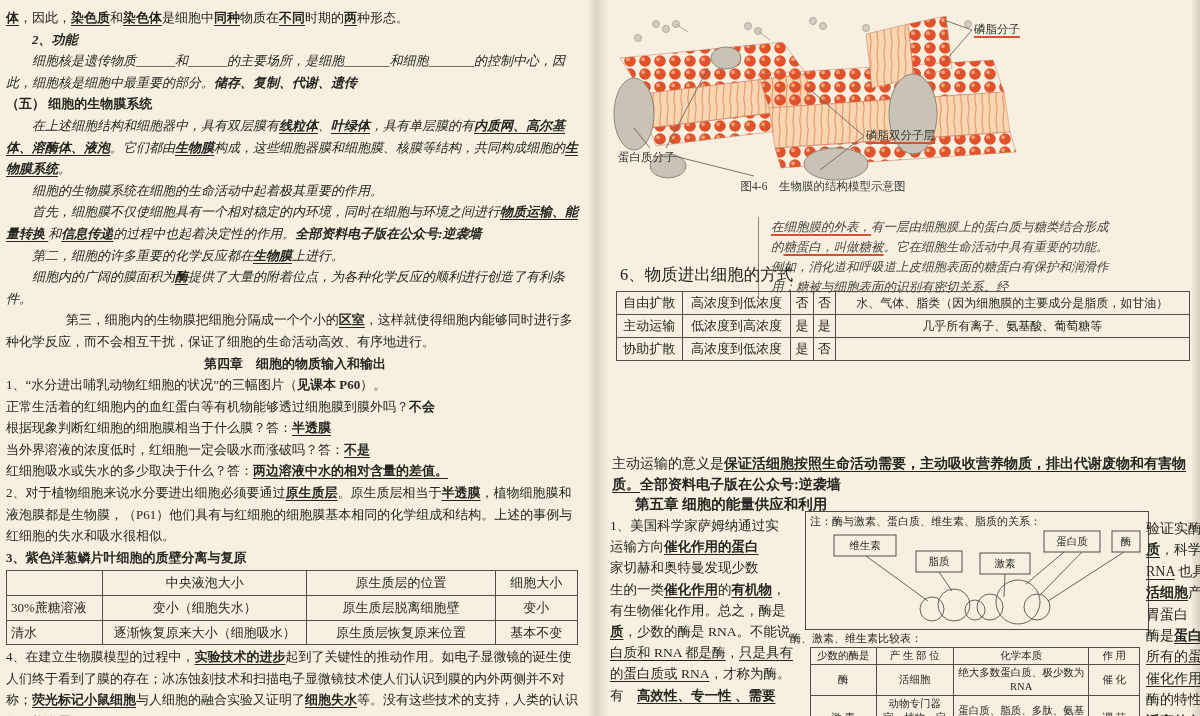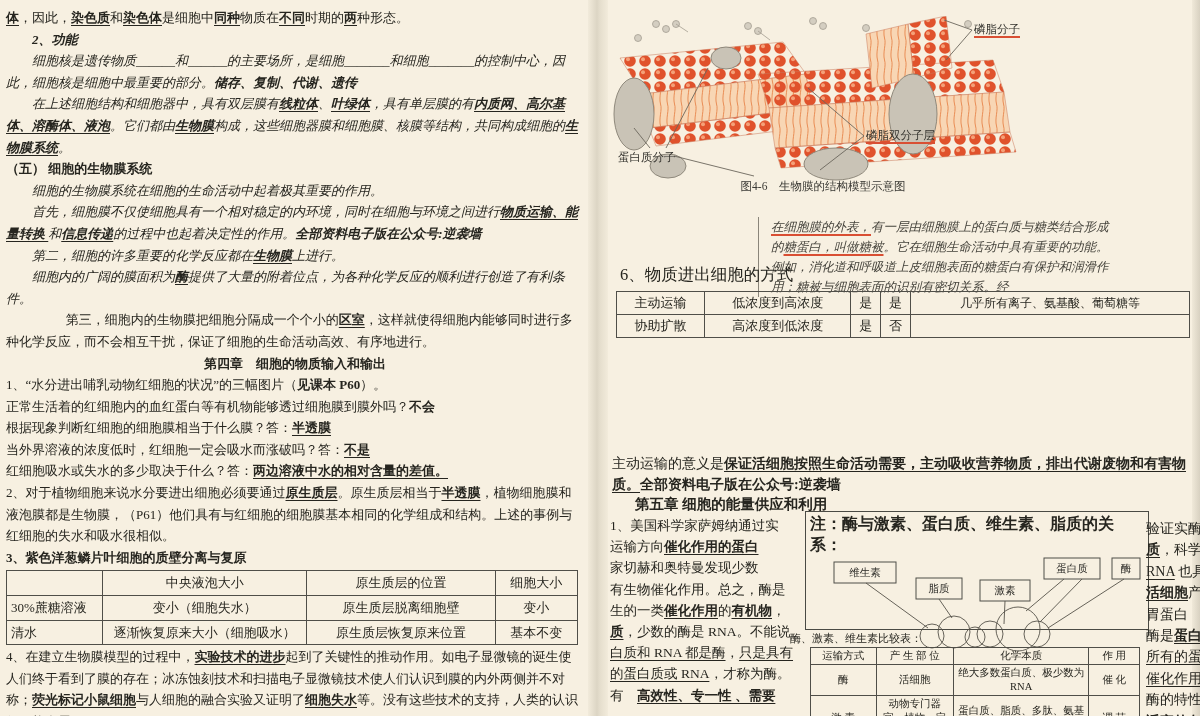--- a/index.html
+++ b/index.html
@@ -41,32 +41,32 @@
   .redline{border-bottom:2px solid #d94f33;padding-bottom:1px;}
   #figcap{left:0;top:179px;width:430px;text-align:center;font-size:11.5px;color:#3a3934;}
   #quote{left:150px;top:217px;width:348px;border-left:1.5px solid #8a857a;padding-left:12px;
          font-size:12.5px;line-height:20px;color:#45433c;}
   #sec6{left:12px;top:264px;font-size:16.5px;}
   #afterp{left:4px;top:454px;width:586px;font-size:14px;line-height:20.8px;}
   #ch5{left:4px;top:495px;font-size:14.5px;font-weight:bold;margin-left:23px;}
   #colL{left:2px;top:515px;width:198px;font-size:13.5px;line-height:21.2px;white-space:nowrap;}
   #colR{left:538px;top:518px;width:70px;font-size:14px;line-height:21.4px;white-space:nowrap;}
   #noteBox{left:197px;top:511px;width:344px;height:119px;border:1.5px solid #4a4a44;box-sizing:border-box;}
-  #noteTitle{font-size:16px;font-weight:bold;padding:2px 4px 0 4px;}
+  #noteTitle{font-size:11px;font-weight:normal;padding:2px 4px 0 4px;}
   #cmpTitle{left:182px;top:631px;font-size:11px;}
 </style>
 </head>
 <body>
 
 <div id="pageL">
   <div class="par"><span class="sb su">体</span><span>，因此，</span><span class="sb su">染色质</span><span>和</span><span class="sb su">染色体</span><span>是细胞中</span><span class="sb su">同种</span><span>物质在</span><span class="sb su">不同</span><span>时期的</span><span class="sb su">两</span><span>种形态。</span></div>
   <div class="par ind"><span class="sb">2、功能</span></div>
   <div class="par ind"><span>细胞核是遗传物质______和______的主要场所，是细胞_______和细胞_______的控制中心，因此，细胞核是细胞中最重要的部分。</span><span class="sb">储存、复制、代谢、遗传</span></div>
+  <div class="par"><span class="sb">（五） 细胞的生物膜系统</span></div>
   <div class="par ind"><span>在上述细胞结构和细胞器中，具有双层膜有</span><span class="sb su">线粒体</span><span>、</span><span class="sb su">叶绿体</span><span>，具有单层膜的有</span><span class="sb su">内质网、高尔基体、溶酶体、液泡</span><span>。它们都由</span><span class="sb su">生物膜</span><span>构成，这些细胞器膜和细胞膜、核膜等结构，共同构成细胞的</span><span class="sb su">生物膜系统</span><span>。</span></div>
-  <div class="par"><span class="sb">（五） 细胞的生物膜系统</span></div>
   <div class="par ind"><span>细胞的生物膜系统在细胞的生命活动中起着极其重要的作用。</span></div>
   <div class="par ind"><span>首先，细胞膜不仅使细胞具有一个相对稳定的内环境，同时在细胞与环境之间进行</span><span class="sb su">物质运输、能量转换 </span><span>和</span><span class="sb su">信息传递</span><span>的过程中也起着决定性的作用。</span><span class="sb">全部资料电子版在公众号:逆袭墙</span></div>
   <div class="par ind"><span>第二，细胞的许多重要的化学反应都在</span><span class="sb su">生物膜</span><span>上进行。</span></div>
   <div class="par ind"><span>细胞内的广阔的膜面积为</span><span class="sb su">酶</span><span>提供了大量的附着位点，为各种化学反应的顺利进行创造了有利条件。</span></div>
   <div class="par ind4"><span>第三，细胞内的生物膜把细胞分隔成一个个小的</span><span class="sb su">区室</span><span>，这样就使得细胞内能够同时进行多种化学反应，而不会相互干扰，保证了细胞的生命活动高效、有序地进行。</span></div>
   <div class="par center bold">第四章　细胞的物质输入和输出</div>
   <div class="par"><span>1、“水分进出哺乳动物红细胞的状况”的三幅图片（</span><span class="sb">见课本 P60</span><span>）。</span></div>
   <div class="par"><span>正常生活着的红细胞内的血红蛋白等有机物能够透过细胞膜到膜外吗？</span><span class="sb">不会</span></div>
   <div class="par"><span>根据现象判断红细胞的细胞膜相当于什么膜？答：</span><span class="sb su">半透膜</span></div>
   <div class="par"><span>当外界溶液的浓度低时，红细胞一定会吸水而涨破吗？答：</span><span class="sb su">不是</span></div>
@@ -169,20 +169,27 @@
   </div>
   <div id="figcap" class="abs">图4-6　生物膜的结构模型示意图</div>
 
   <div id="quote" class="abs"><span class="si sr">在细胞膜的外表，</span><span class="si">有一层由细胞膜上的蛋白质与糖类结合形成的</span><span class="si sr">糖蛋白，叫做糖被</span><span class="si">。它在细胞生命活动中具有重要的功能。例如，消化道和呼吸道上皮细胞表面的糖蛋白有保护和润滑作用；糖被与细胞表面的识别有密切关系。经</span></div>
 
   <div id="sec6" class="abs">6、物质进出细胞的方式</div>
 
   <table id="ttable" class="tbl abs">
     <tbody>
     <tr>
+      <td>自由扩散</td>
+      <td style="vertical-align:top">高浓度到低浓度</td>
+      <td style="vertical-align:top">否</td>
+      <td style="vertical-align:top">否</td>
+      <td class="ex">水、气体、脂类（因为细胞膜的主要成分是脂质，如甘油）</td>
+    </tr>
+    <tr>
       <td>主动运输</td>
       <td style="vertical-align:top">低浓度到高浓度</td>
       <td style="vertical-align:top">是</td>
       <td style="vertical-align:top">是</td>
       <td class="ex">几乎所有离子、氨基酸、葡萄糖等</td>
     </tr>
     <tr>
       <td>协助扩散</td>
       <td>高浓度到低浓度</td>
       <td>是</td>
@@ -192,22 +199,22 @@
   </tbody>
     </table>
 
   <div id="afterp" class="abs"><span>主动运输的意义是</span><span class="sb su">保证活细胞按照生命活动需要，主动吸收营养物质，排出代谢废物和有害物质。</span><span class="sb">全部资料电子版在公众号:逆袭墙</span></div>
   <div id="ch5" class="abs">第五章 细胞的能量供应和利用</div>
 
   <div id="colL" class="abs">
     <div class="par"><span>1、美国科学家萨姆纳通过实</span></div>
     <div class="par"><span>运输方向</span><span class="sb su">催化作用的蛋白</span></div>
     <div class="par"><span>家切赫和奥特曼发现少数</span></div>
+    <div class="par"><span>生的一类</span><span class="sb su">催化作用</span><span>的</span><span class="sb su">有机物</span><span>，</span></div>
     <div class="par"><span>有生物催化作用。总之，酶是</span></div>
-    <div class="par"><span>生的一类</span><span class="sb su">催化作用</span><span>的</span><span class="sb su">有机物</span><span>，</span></div>
     <div class="par"><span class="sb su">质</span><span>，少数的酶是 RNA。不能说</span></div>
     <div class="par"><span class="su">白质和 RNA 都是酶</span><span>，</span><span class="su">只是具有</span></div>
     <div class="par"><span class="su">的蛋白质或 RNA</span><span>，才称为酶。</span></div>
     <div class="par"><span>有　</span><span class="sb su">高效性、专一性 、需要</span></div>
   </div>
 
   <div id="noteBox" class="abs">
     <div id="noteTitle">注：酶与激素、蛋白质、维生素、脂质的关系：</div>
     <svg width="340" height="98" viewBox="0 0 340 98">
       <g fill="none" stroke="#4f4e48" stroke-width="1">
@@ -238,21 +245,21 @@
         <circle cx="231" cy="78" r="13"></circle>
       </g>
     </svg>
   </div>
 
   <div id="cmpTitle" class="abs">酶、激素、维生素比较表：</div>
 
   <table id="ctable" class="tbl abs">
     <tbody>
         <tr>
-      <td style="width:64px">运输方式</td>
+      <td style="width:64px">少数的酶是</td>
       <td style="width:76px">产 生 部 位</td>
       <td style="width:138px">化学本质</td>
       <td style="width:48px">作 用</td>
     </tr>
     <tr>
       <td>酶</td>
       <td>活细胞</td>
       <td>绝大多数蛋白质、极少数为 RNA</td>
       <td>催 化</td>
     </tr>

